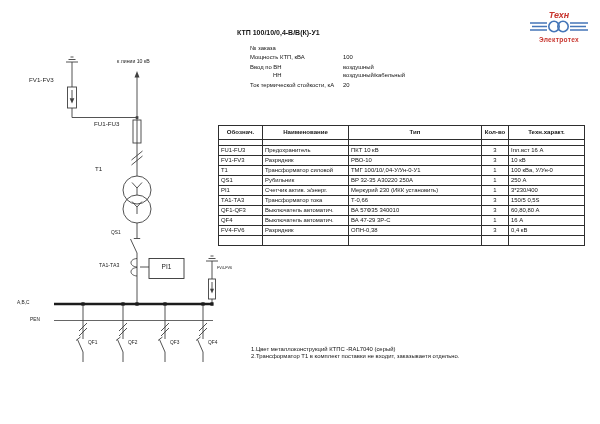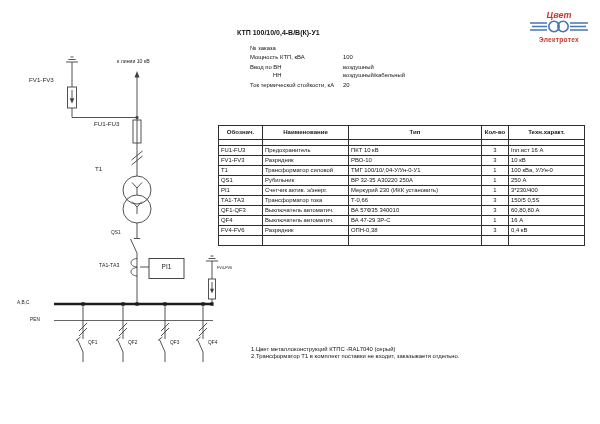--- a/index.html
+++ b/index.html
@@ -137,21 +137,21 @@
     </div>
     <div class="spec-row" style="top:27px">
       <span class="spec-label indent">НН</span><span>воздушный/кабельный</span>
     </div>
     <div class="spec-row" style="top:37px">
       <span class="spec-label">Ток термической стойкости, кА</span><span>20</span>
     </div>
   </div>
 
   <div class="abs logo" style="left:527px;top:11px;width:64px">
-    <div class="logo-top" style="color: rgb(200, 54, 47);">Цвет</div>
+    <div class="logo-top" style="color: rgb(200, 54, 47);">Техн</div>
     <svg width="58" height="13" viewBox="0 0 58 13">
       <g stroke="#4576b8" stroke-width="1.6" fill="none">
         <path d="M0,3 H17 M2,6.5 H17 M0,10 H17"></path>
         <circle cx="24" cy="6.5" r="5.2"></circle>
         <circle cx="33" cy="6.5" r="5.2"></circle>
         <path d="M40,3 H58 M40,6.5 H56 M40,10 H58"></path>
       </g>
     </svg>
     <div class="logo-bottom" style="color: rgb(200, 54, 47);">Электротех</div>
   </div>

